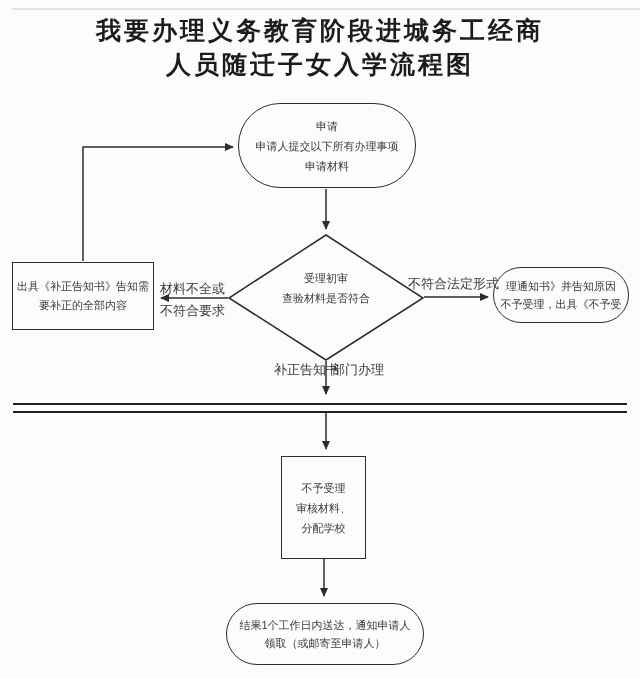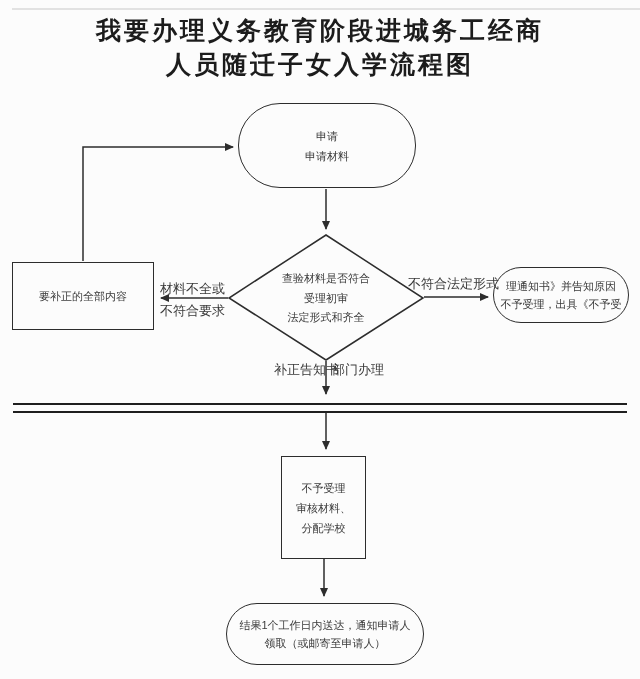--- a/index.html
+++ b/index.html
@@ -112,30 +112,31 @@
     <line x1="324" y1="559" x2="324" y2="596" stroke="#2d2d2d" stroke-width="1.5" marker-end="url(#arrow)"></line>
   </svg>
 
   <div class="title-block">
     <div>我要办理义务教育阶段进城务工经商</div>
     <div>人员随迁子女入学流程图</div>
   </div>
 
   <div class="node node-start">
     <div>申请</div>
+    <div>申请人提交以下所有办理事项</div>
     <div>申请材料</div>
   </div>
 
   <div class="diamond-text">
+    <div>受理初审</div>
     <div>查验材料是否符合</div>
-    <div>受理初审</div>
-    <div>法定形式和齐全</div>
   </div>
 
   <div class="node node-suppl">
+    <div>出具《补正告知书》告知需</div>
     <div>要补正的全部内容</div>
   </div>
 
   <div class="node node-reject">
     <div>理通知书》并告知原因</div>
     <div>不予受理，出具《不予受</div>
   </div>
 
   <div class="node node-process">
     <div>不予受理</div>

